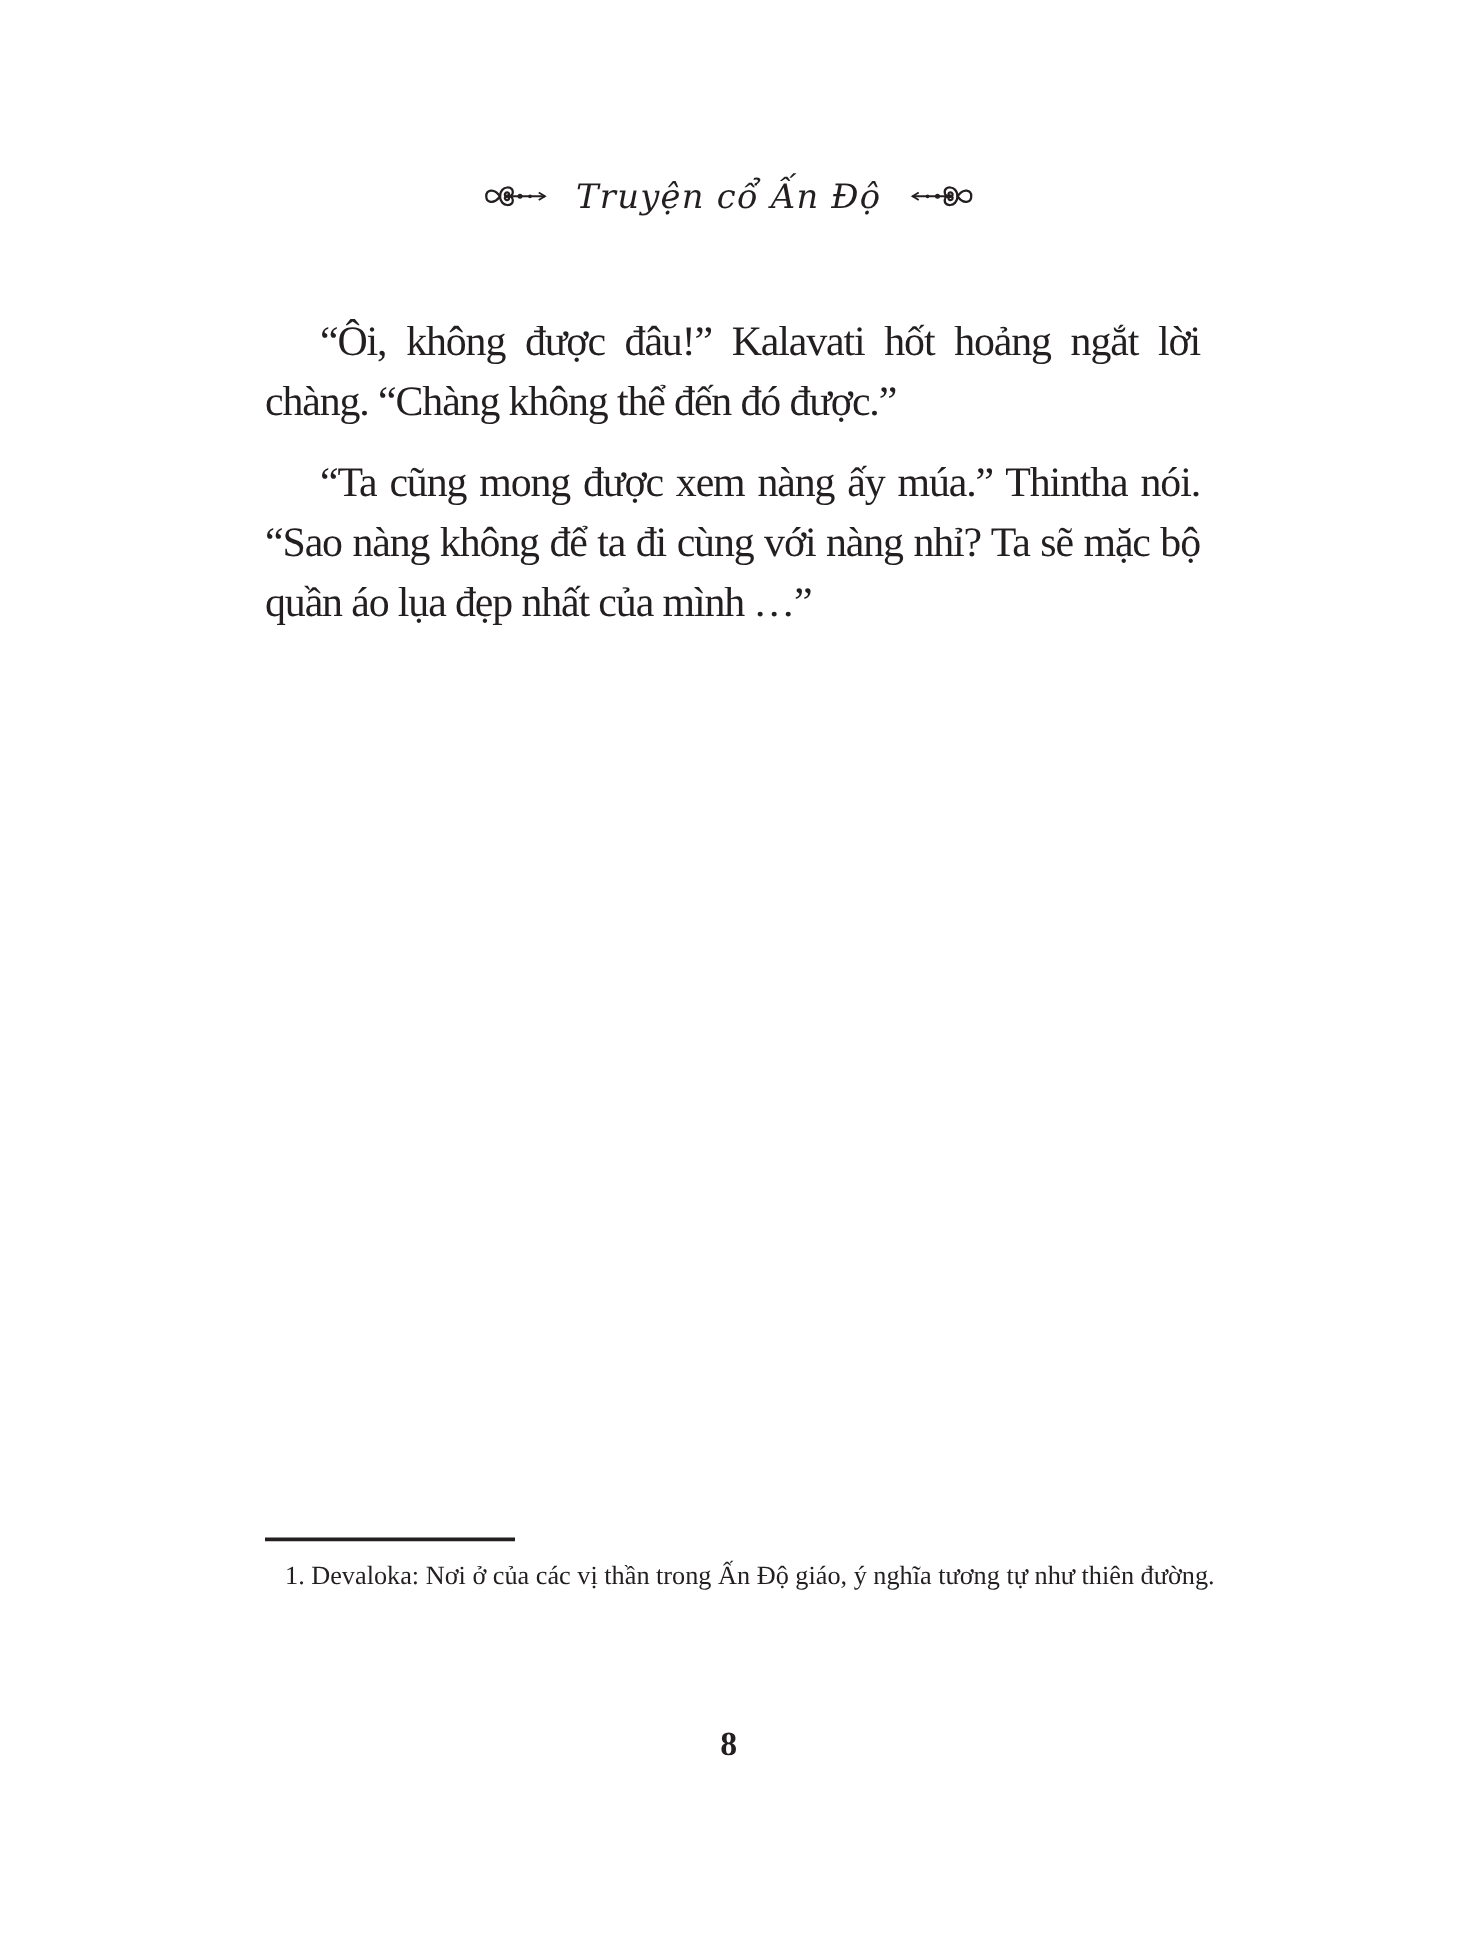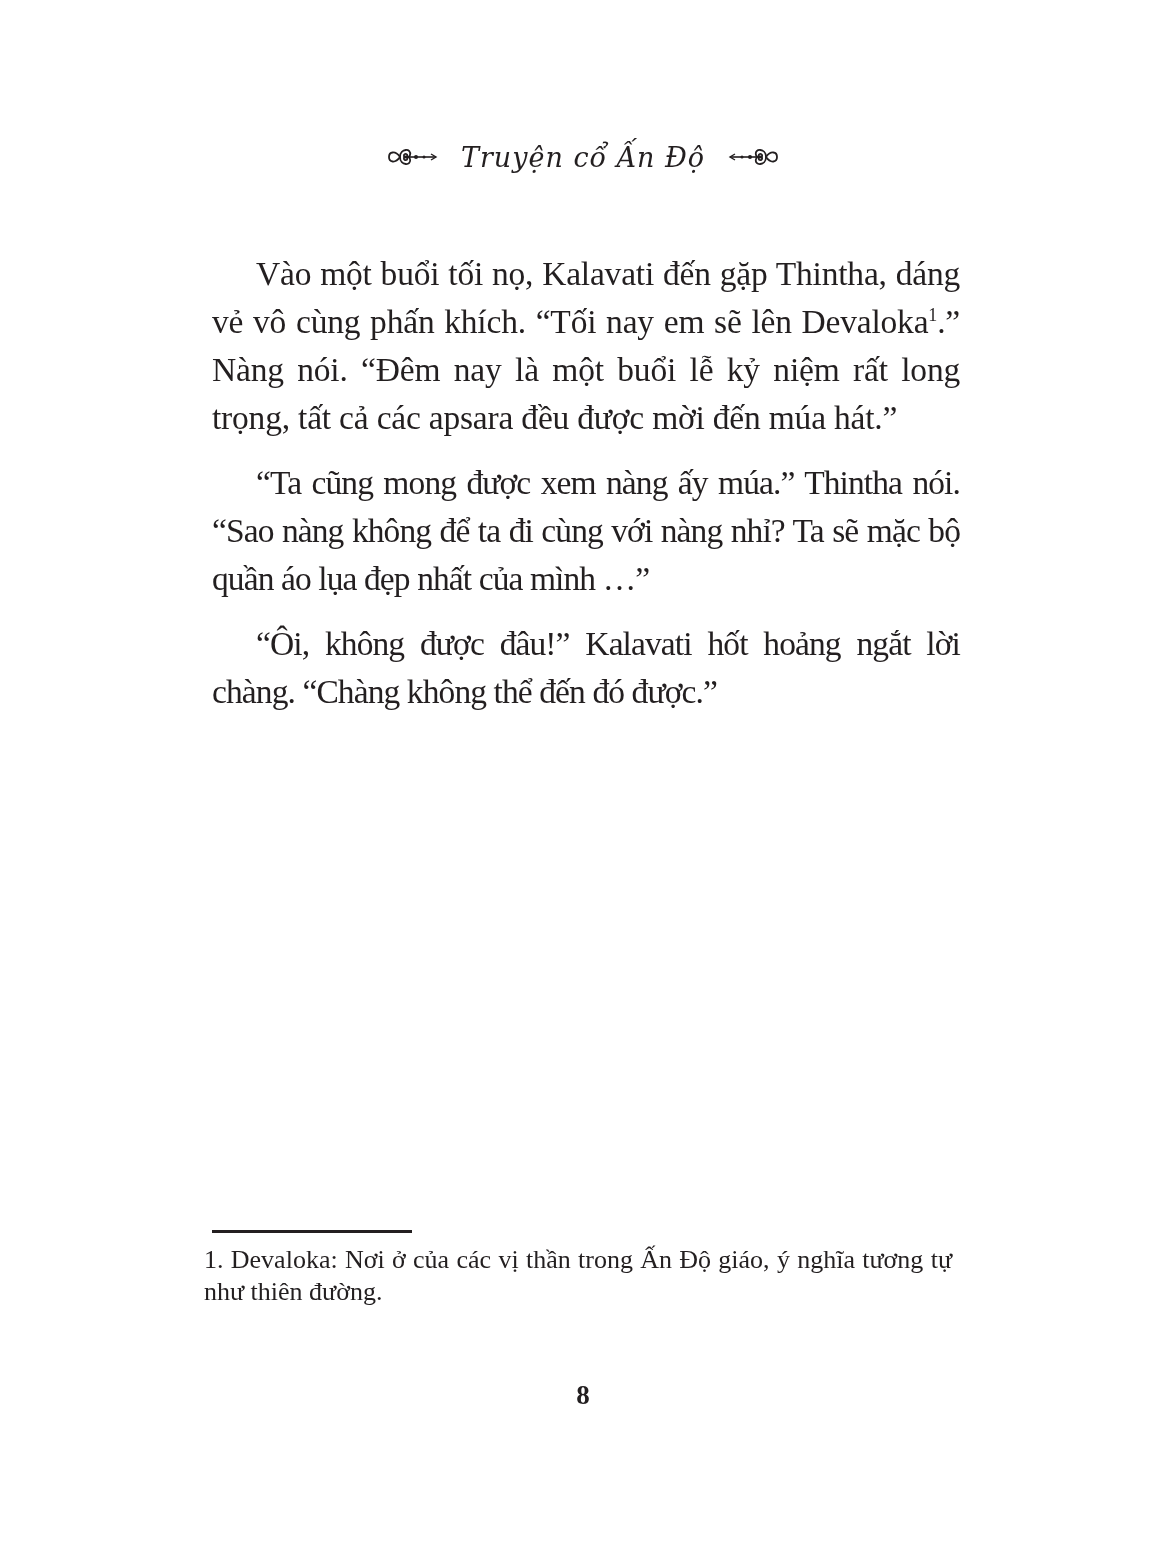--- a/index.html
+++ b/index.html
@@ -62,23 +62,23 @@
       position: absolute;
       top: 1230px;
       left: 212px;
       width: 200px;
       height: 3px;
       background: #231f20;
     }
     .footnote {
       position: absolute;
       top: 1244px;
-      left: 204px;
+      left: 228px;
       width: 748px;
-      font-size: 26px;
+      font-size: 21px;
       line-height: 32px;
       text-align: justify;
     }
     .page-number {
       position: absolute;
       top: 1380px;
       left: 0;
       width: 1166px;
       text-align: center;
       font-size: 27px;
@@ -106,21 +106,20 @@
       <path d="M14 13 C9 6, 3 8, 3 13 C3 18, 9 20, 14 13 Z" fill="none" stroke="#231f20" stroke-width="1.8"></path>
       <line x1="24" y1="13" x2="50" y2="13" stroke="#231f20" stroke-width="1.6"></line>
       <circle cx="30" cy="13" r="2" fill="#231f20"></circle>
       <circle cx="38" cy="13" r="1.5" fill="#231f20"></circle>
       <path d="M45 10 L50 13 L45 16" fill="none" stroke="#231f20" stroke-width="1.4"></path>
     </g>
   </svg>
 </div>
 
 <div class="body-text">
-  <p class="para"><span>Vào một buổi tối nọ, Kalavati đến gặp Thintha, dáng vẻ vô cùng phấn khích. “Tối nay em sẽ lên Devaloka</span><sup>1</sup><span>.” Nàng nói. “Đêm nay là một buổi lễ kỷ niệm rất long trọng, tất cả các apsara đều được mời đến múa hát.”</span></p>
+  <p class="para tight">“Ôi, không được đâu!” Kalavati hốt hoảng ngắt lời chàng. “Chàng không thể đến đó được.”</p>
   <p class="para tight">“Ta cũng mong được xem nàng ấy múa.” Thintha nói. “Sao nàng không để ta đi cùng với nàng nhỉ? Ta sẽ mặc bộ quần áo lụa đẹp nhất của mình …”</p>
-  <p class="para tight">“Ôi, không được đâu!” Kalavati hốt hoảng ngắt lời chàng. “Chàng không thể đến đó được.”</p>
 </div>
 
 <div class="footnote-rule"></div>
 <div class="footnote">1. Devaloka: Nơi ở của các vị thần trong Ấn Độ giáo, ý nghĩa tương tự như thiên đường.</div>
 
 <div class="page-number">8</div>
 
 </body></html>

